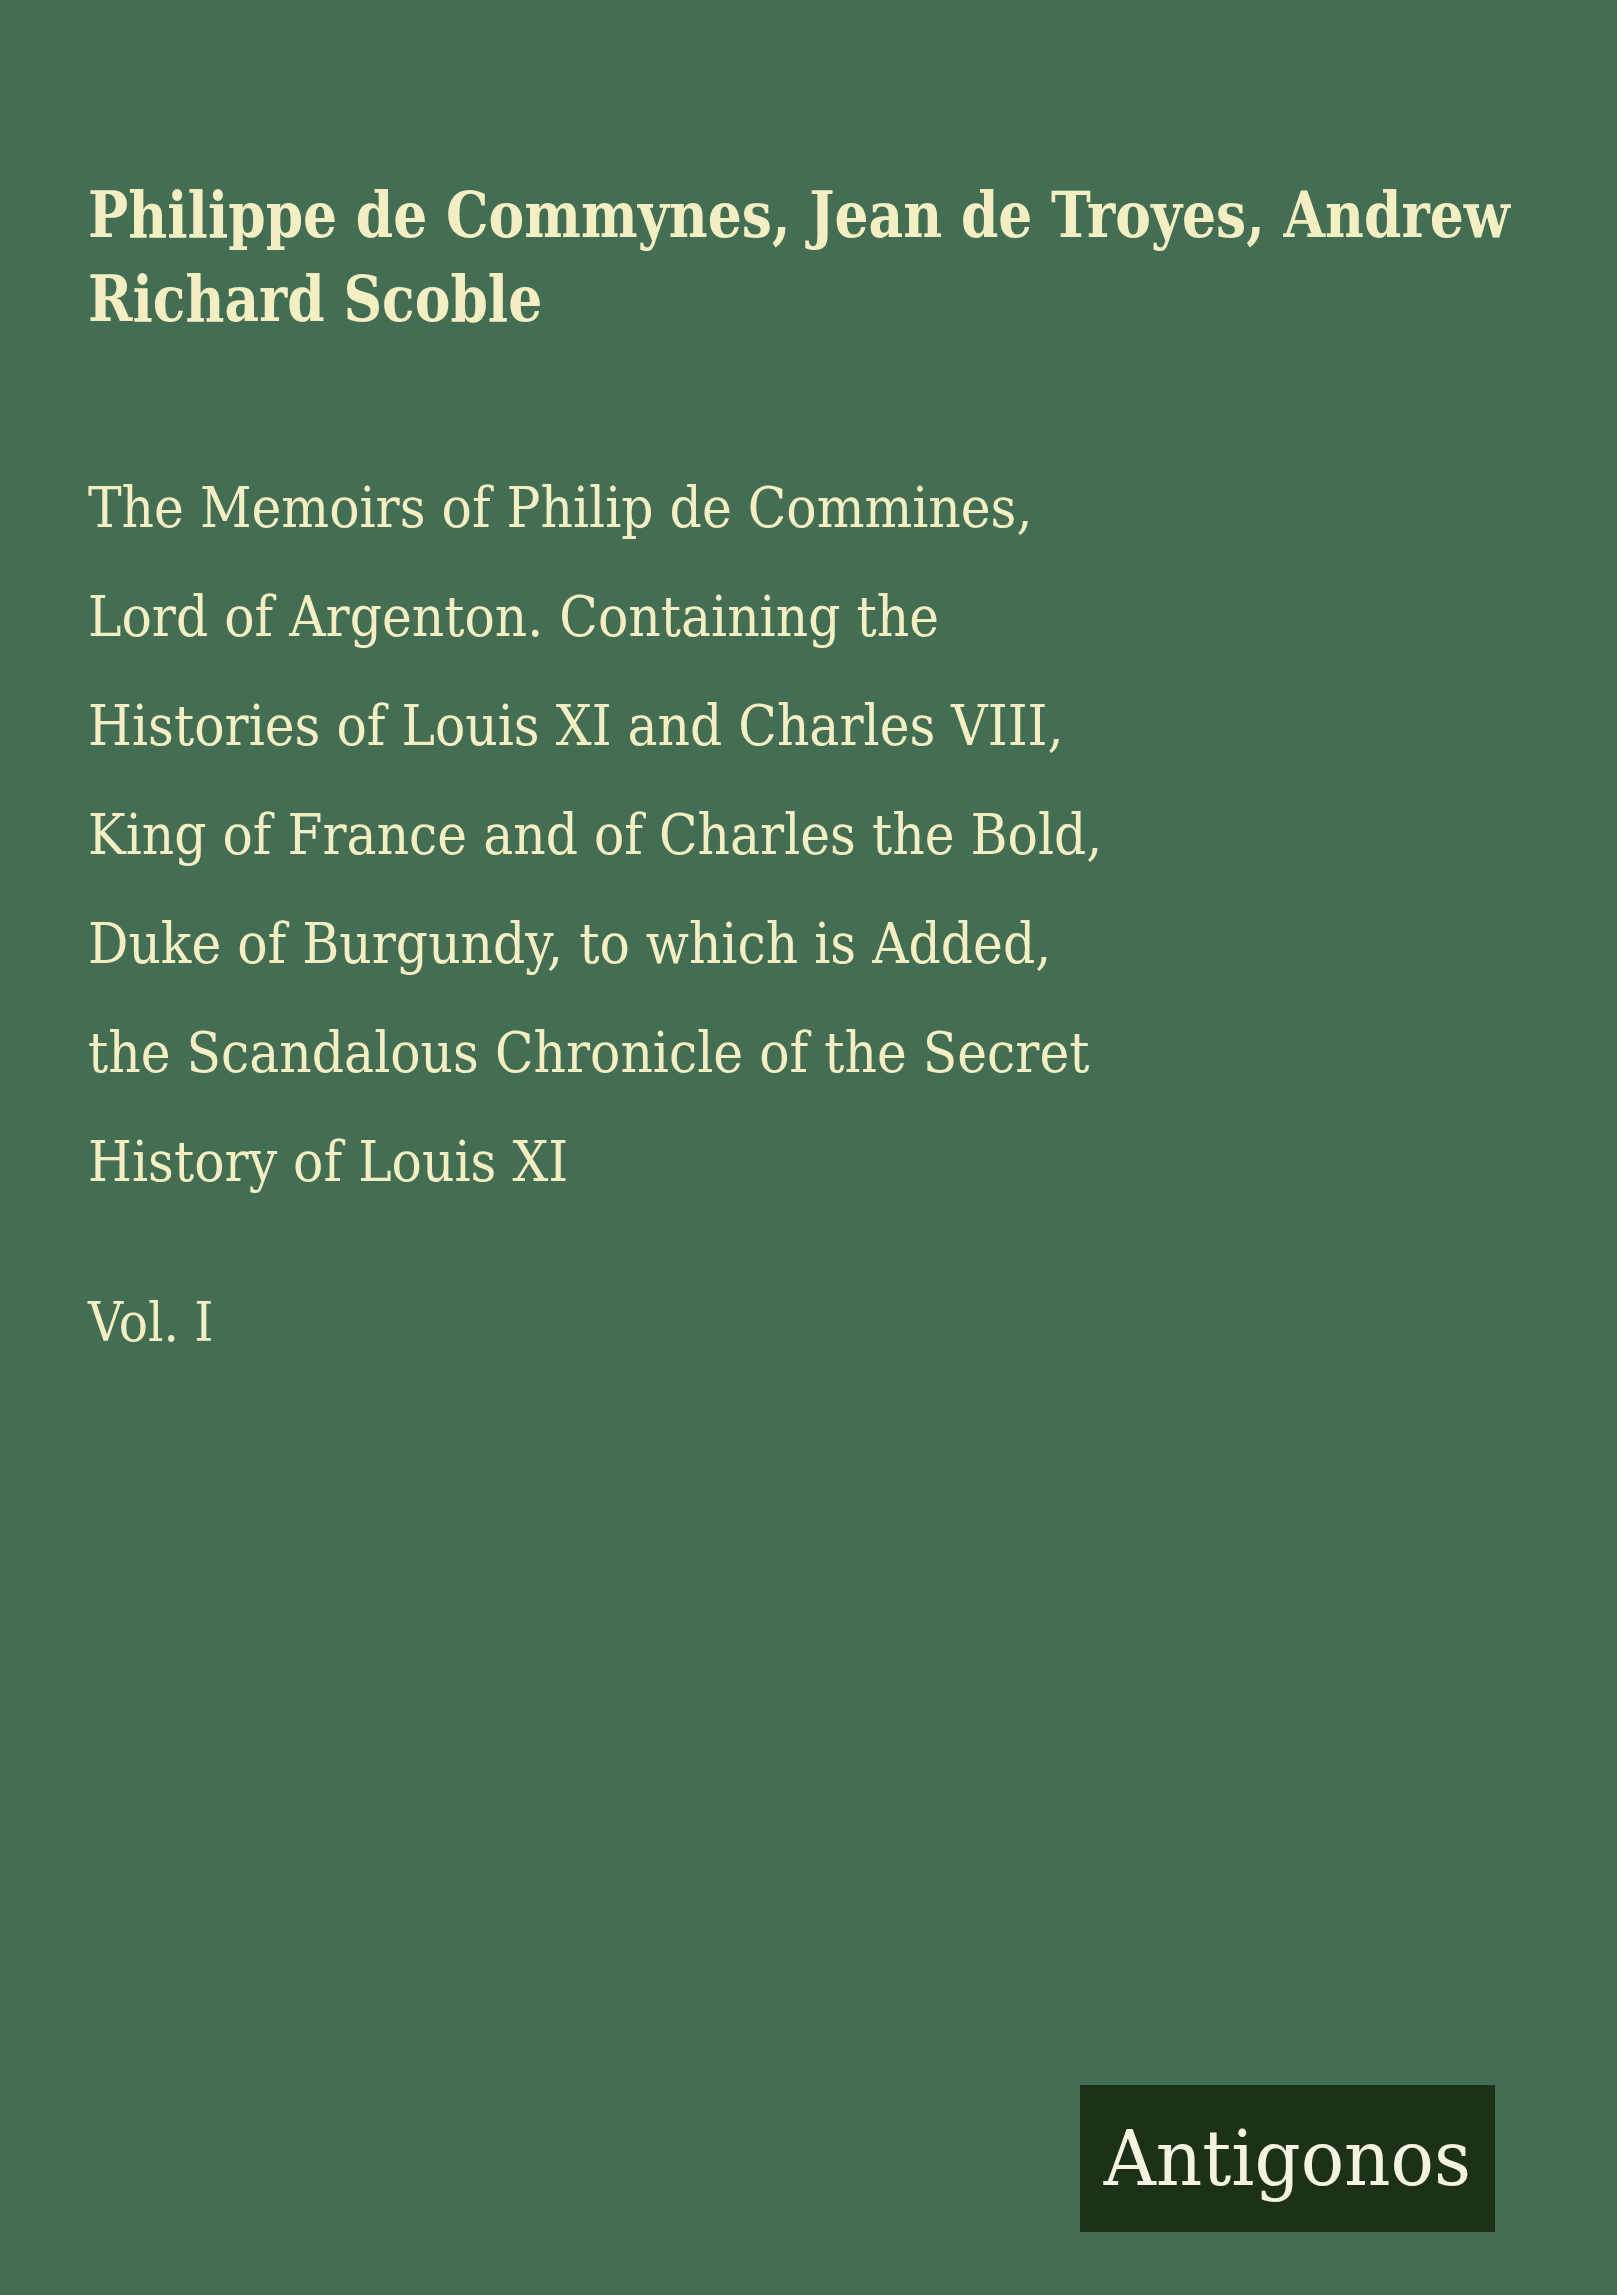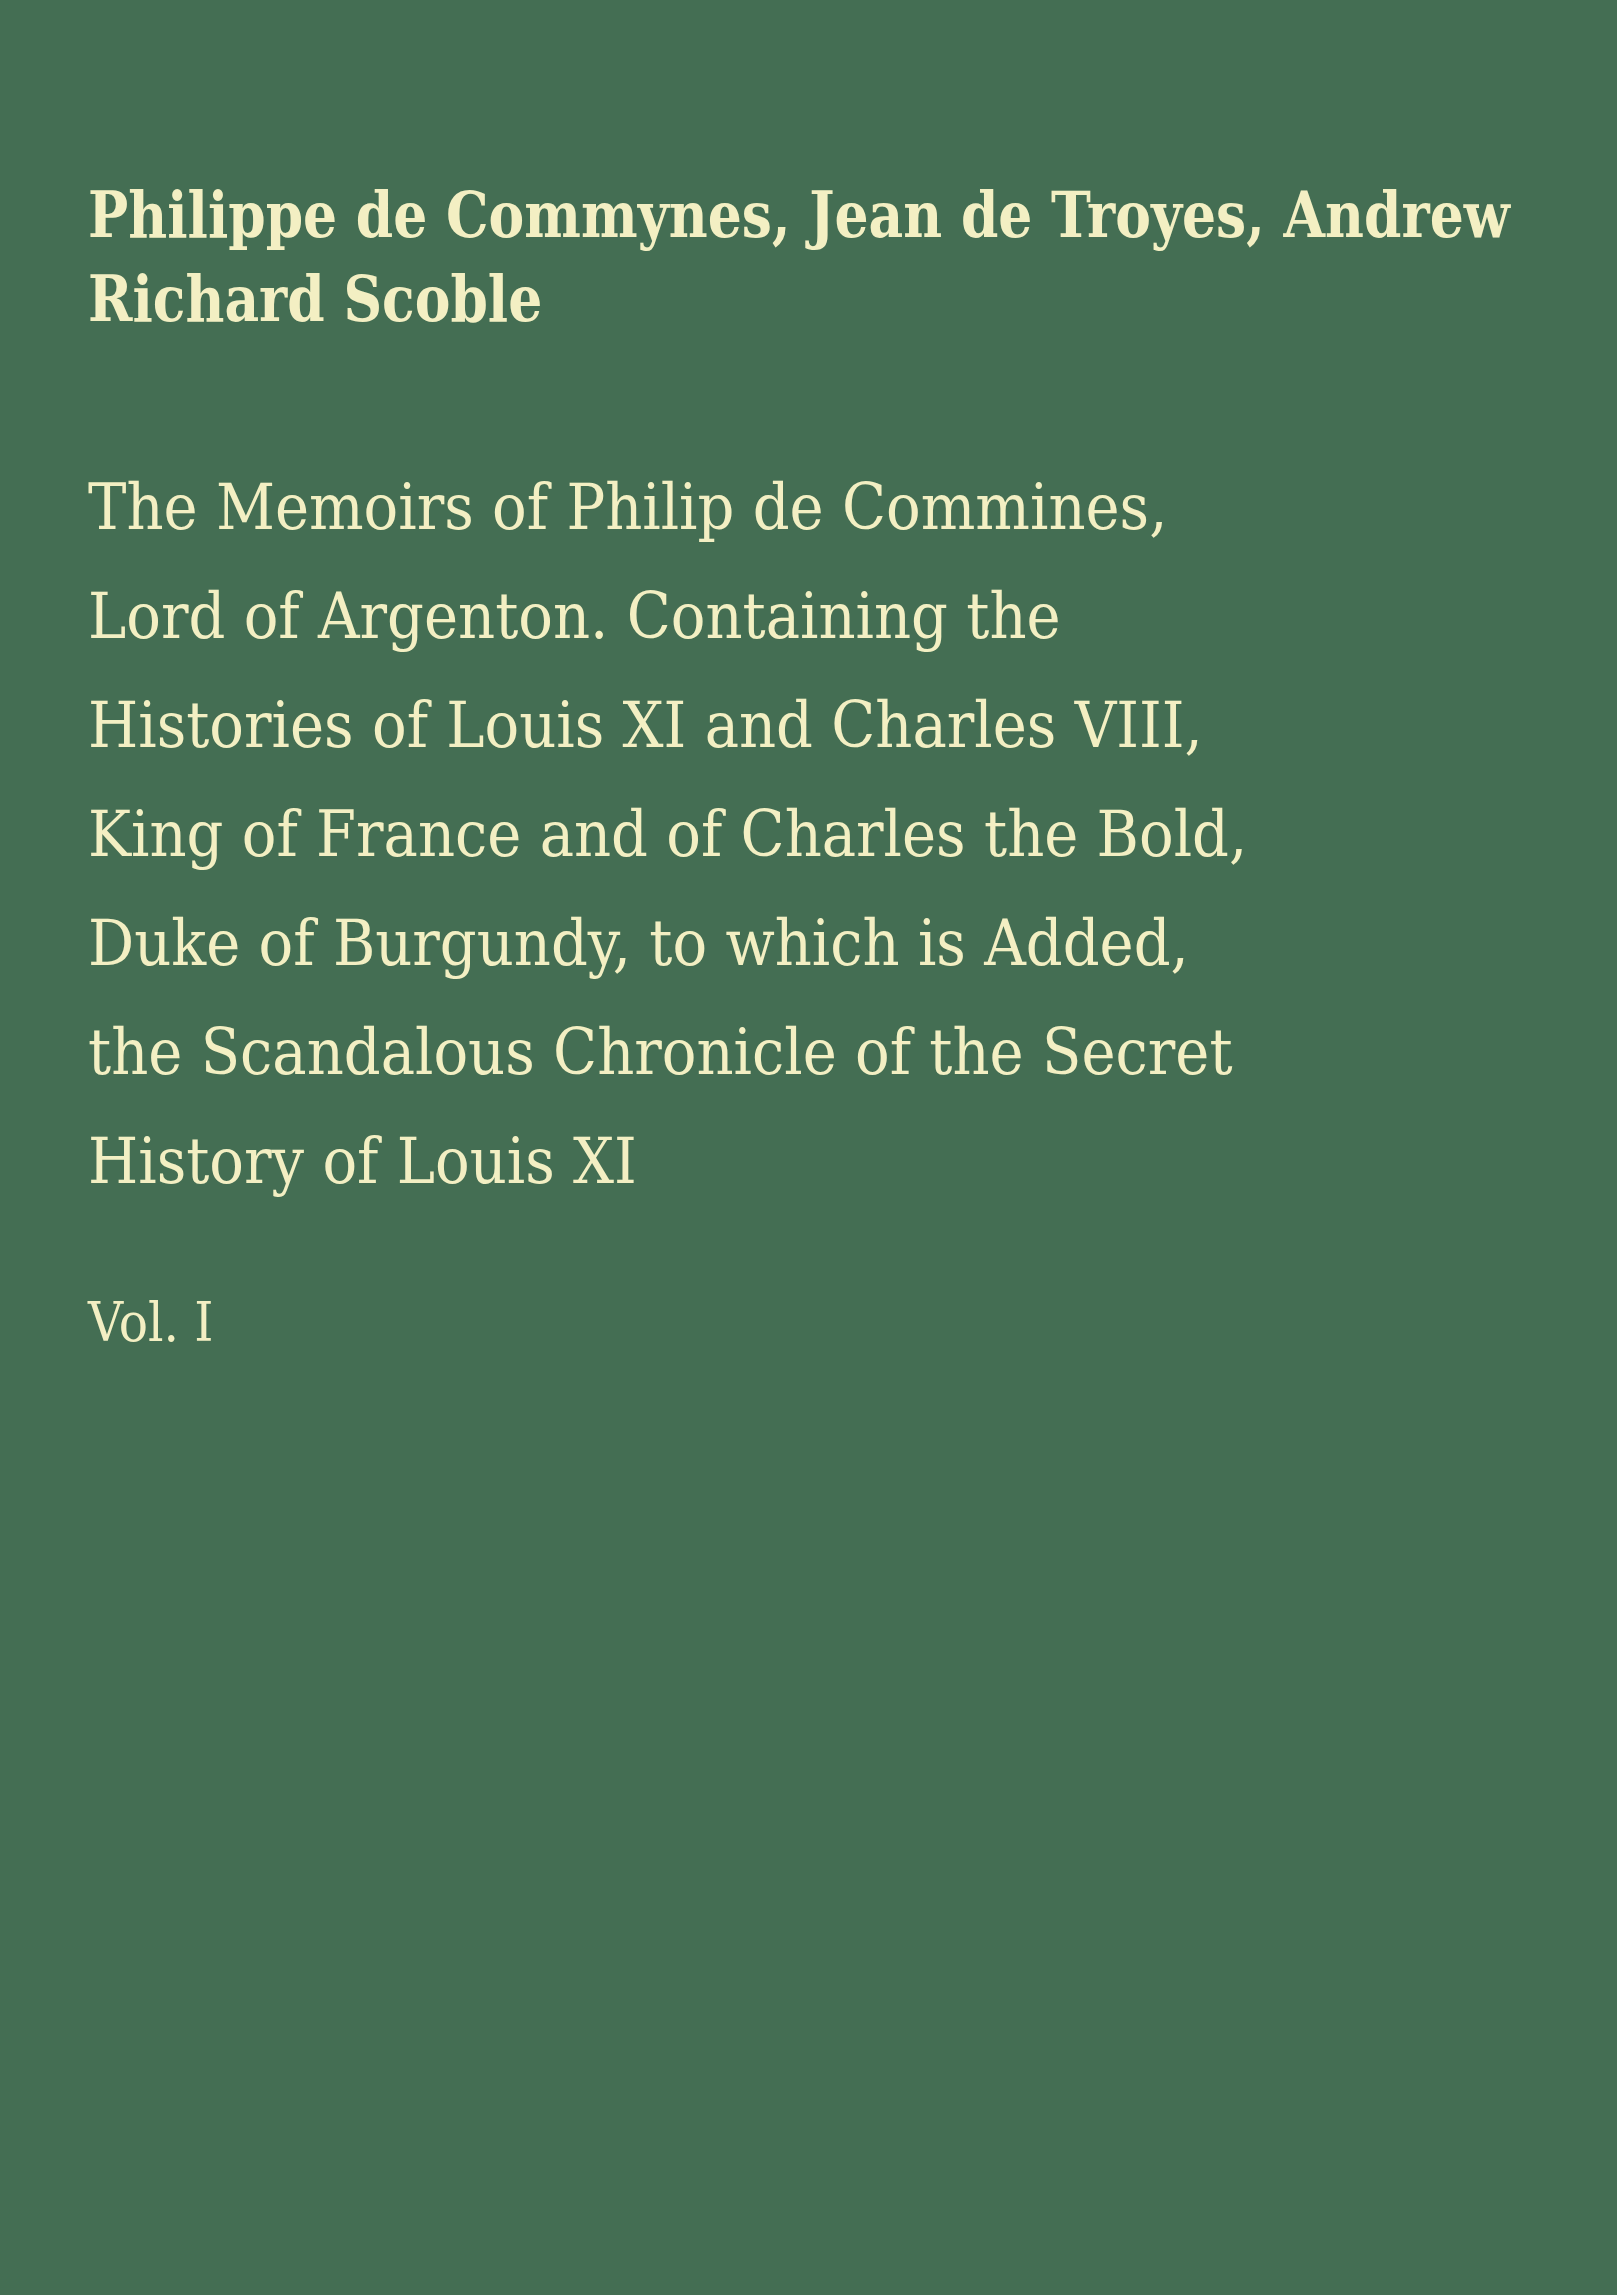--- a/index.html
+++ b/index.html
@@ -29,21 +29,21 @@
   }
   .authors .line {
     transform: scaleX(0.85);
     transform-origin: left top;
   }
   .title {
     position: absolute;
     left: 88px;
     top: 405px;
     color: var(--ink, #f3efc3);
-    font-size: 64px;
+    font-size: 56px;
     font-weight: normal;
     line-height: 109px;
     white-space: nowrap;
   }
   .title .line {
     transform: scaleX(0.9);
     transform-origin: left top;
   }
   .volume {
     position: absolute;
@@ -91,15 +91,18 @@
     <div class="line">Lord of Argenton. Containing the</div>
     <div class="line">Histories of Louis XI and Charles VIII,</div>
     <div class="line">King of France and of Charles the Bold,</div>
     <div class="line">Duke of Burgundy, to which is Added,</div>
     <div class="line">the Scandalous Chronicle of the Secret</div>
     <div class="line">History of Louis XI</div>
   </div>
 
   <div class="volume">Vol. I</div>
 
+  <div class="publisher-box">
+    <span class="publisher-name">Antigonos</span>
+  </div>
 
 </div>
 
 
 </body></html>

